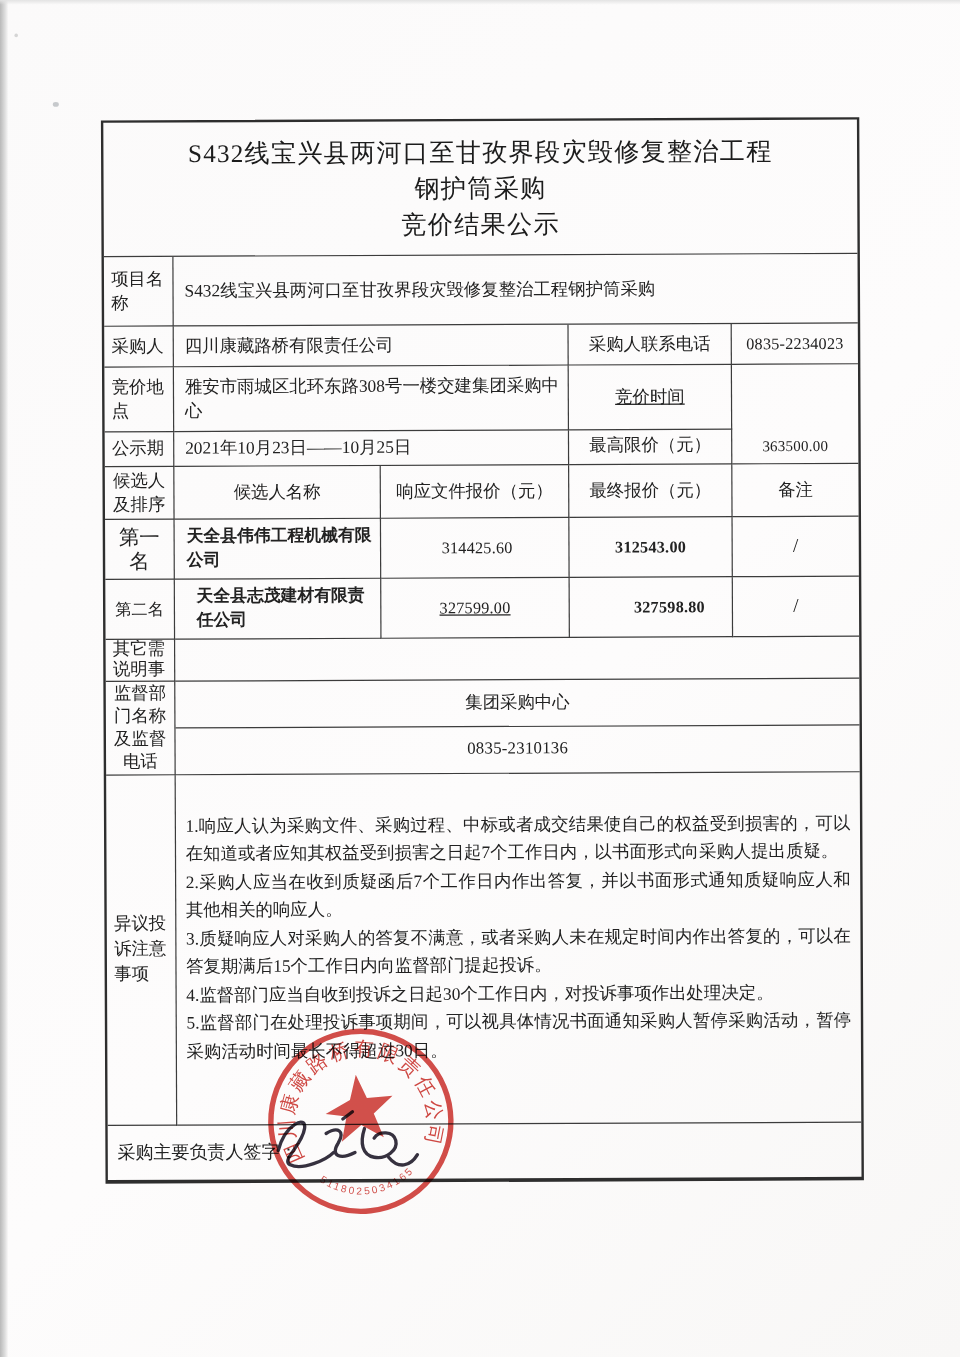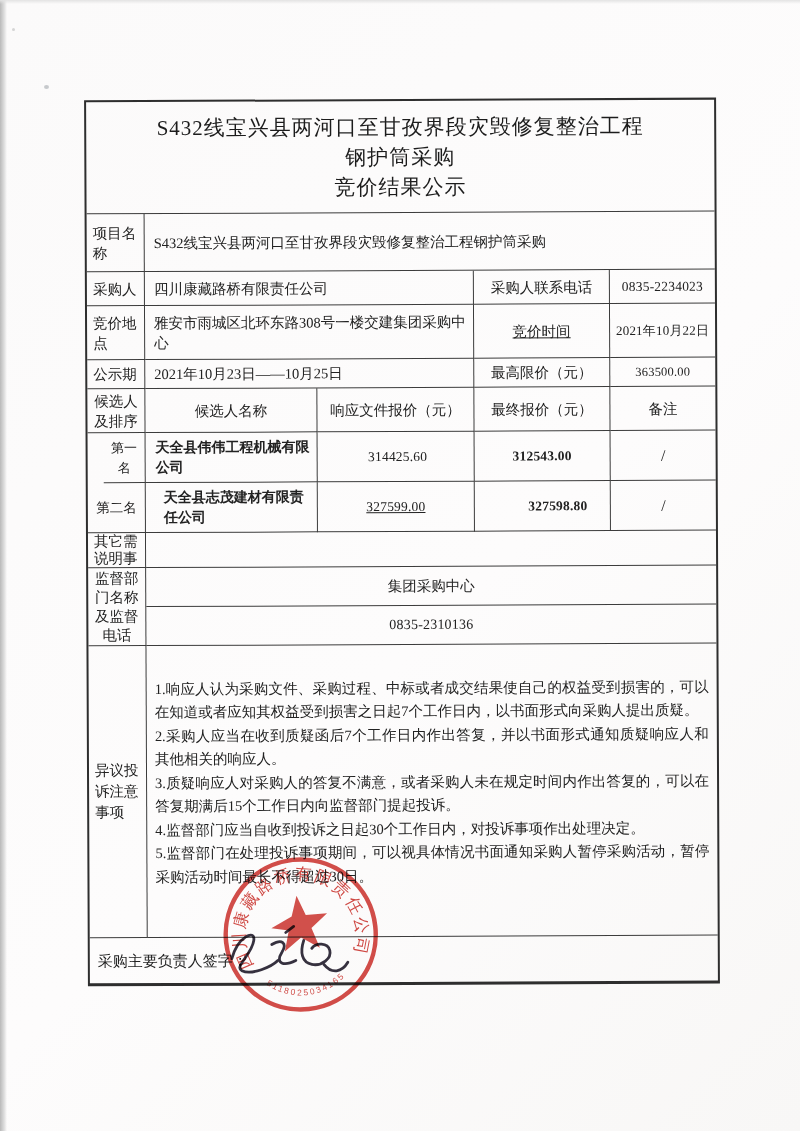--- a/index.html
+++ b/index.html
@@ -90,35 +90,34 @@
 
       <div class="cell" style="grid-area:3/1/4/2;">采购人</div>
       <div class="cell left-pad" style="grid-area:3/2/4/4;">四川康藏路桥有限责任公司</div>
       <div class="cell center" style="grid-area:3/4/4/5;">采购人联系电话</div>
       <div class="cell no-r center num nowrap" style="grid-area:3/5/4/6;">0835-2234023</div>
 
       <div class="cell pre" style="grid-area:4/1/5/2;">竞价地
 点</div>
       <div class="cell left-pad" style="grid-area:4/2/5/4;">雅安市雨城区北环东路308号一楼交建集团采购中心</div>
       <div class="cell center" style="grid-area:4/4/5/5;text-decoration:underline;">竞价时间</div>
-      <div class="cell no-r center num nowrap" style="grid-area:4/5/5/6;padding:2px 1px;font-size:13px;">2021年10月22日</div>
 
       <div class="cell" style="grid-area:5/1/6/2;">公示期</div>
       <div class="cell left-pad" style="grid-area:5/2/6/4;">2021年10月23日——10月25日</div>
-      <div class="cell center" style="grid-area:5/4/6/5;">最高限价（元）</div>
+      <div class="cell center" style="grid-area:5/4/6/5;font-family:Liberation Mono, monospace;">最高限价（元）</div>
       <div class="cell no-r center num" style="grid-area:5/5/6/6;font-size:12.5px;">363500.00</div>
 
       <div class="cell pre center" style="grid-area:6/1/7/2;padding:2px 2px;">候选人
 及排序</div>
       <div class="cell center" style="grid-area:6/2/7/3;">候选人名称</div>
       <div class="cell center" style="grid-area:6/3/7/4;">响应文件报价（元）</div>
       <div class="cell center" style="grid-area:6/4/7/5;">最终报价（元）</div>
       <div class="cell no-r center" style="grid-area:6/5/7/6;">备注</div>
 
-      <div class="cell center" style="grid-area:7/1/8/2;font-size:13px;margin-left:16px;">第一名</div>
+      <div class="cell center" style="grid-area:7/1/8/2;font-size:17px;">第一名</div>
       <div class="cell bold" style="grid-area:7/2/8/3;padding-left:10px;font-size:14px;">天全县伟伟工程机械有限公司</div>
       <div class="cell center num" style="grid-area:7/3/8/4;padding-left:10px;">314425.60</div>
       <div class="cell center num bold" style="grid-area:7/4/8/5;">312543.00</div>
       <div class="cell no-r center" style="grid-area:7/5/8/6;font-size:16px;">/</div>
 
       <div class="cell center" style="grid-area:8/1/9/2;font-size:13.5px;">第二名</div>
       <div class="cell bold" style="grid-area:8/2/9/3;padding-left:18px;font-size:14px;">天全县志茂建材有限责任公司</div>
       <div class="cell center num" style="grid-area:8/3/9/4;text-decoration:underline;">327599.00</div>
       <div class="cell center num bold" style="grid-area:8/4/9/5;padding-left:37px;">327598.80</div>
       <div class="cell no-r center" style="grid-area:8/5/9/6;font-size:16px;">/</div>

